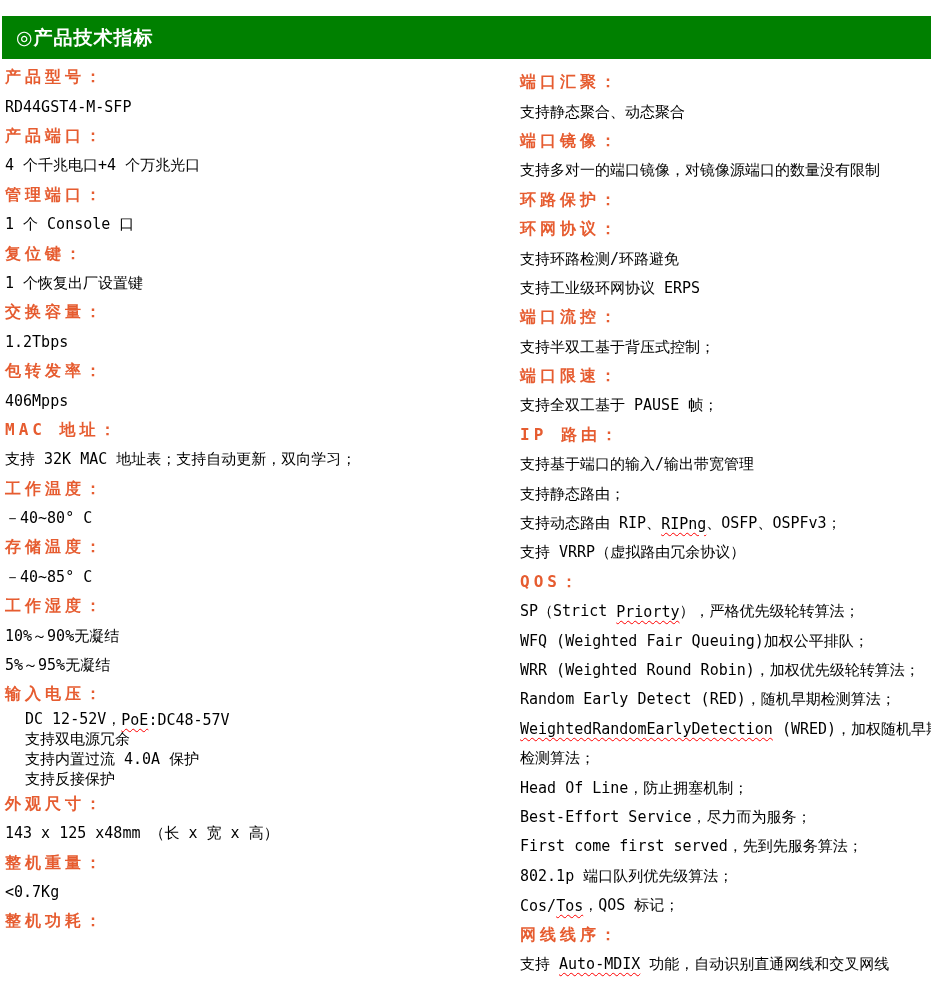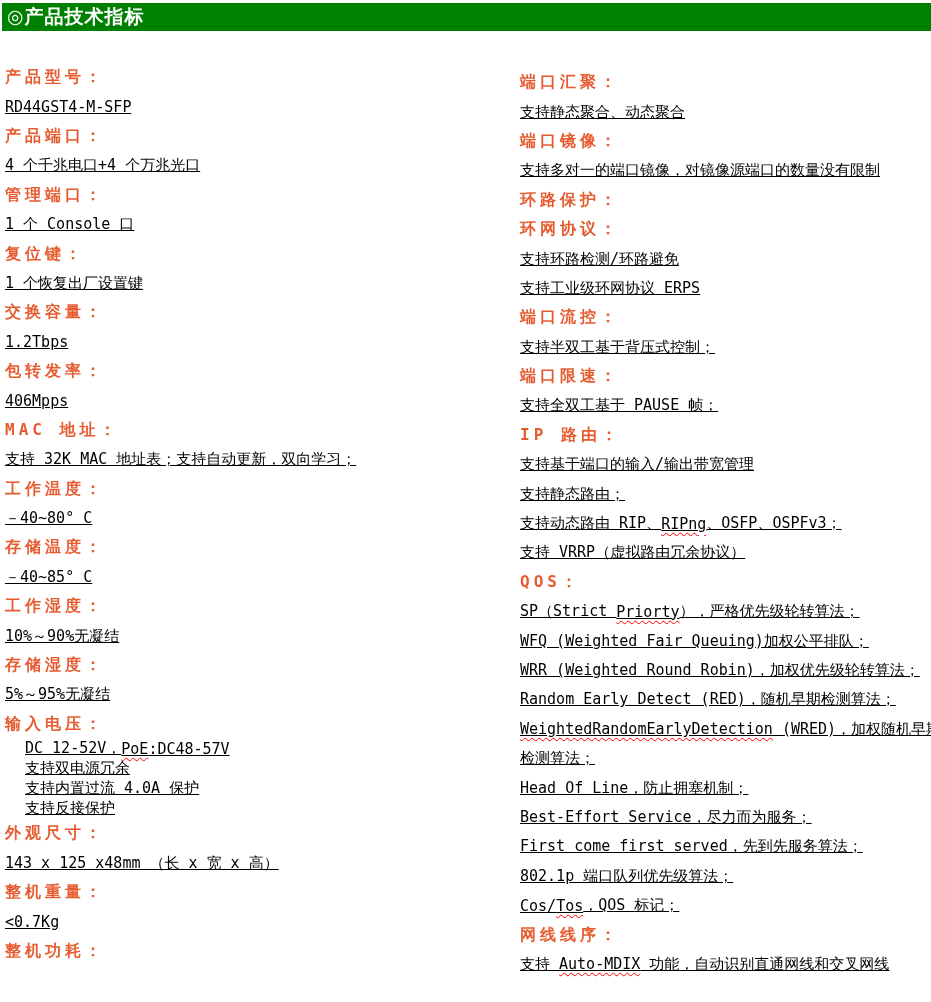--- a/index.html
+++ b/index.html
@@ -4,25 +4,25 @@
 <style>
   html, body { margin:0; padding:0; }
   body {
     position:relative;
     width:931px; height:1002px;
     background:#ffffff;
     overflow:hidden;
     font-family:"DejaVu Sans Mono","DejaVu Sans",monospace;
   }
   .header-bar {
-    position:absolute; top:3px; left:2px; right:0; height:28px;
+    position:absolute; top:16px; left:2px; right:0; height:43px;
     background:var(--header-bg,#008000);
     color:var(--header-fg,#ffffff);
     display:flex; align-items:center;
-    padding-left:5px; box-sizing:border-box;
+    padding-left:14px; box-sizing:border-box;
     font-family:"DejaVu Sans",sans-serif;
     font-weight:bold; font-size:19px; letter-spacing:1px;
     white-space:pre;
   }
   .col { position:absolute; }
   .col-left  { left:5px;   top:63px; width:505px; }
   .col-right { left:520px; top:68px; width:411px; }
   .line {
     height:29.4px;
     display:flex; align-items:center;
@@ -31,21 +31,20 @@
   .line.tight { height:20px;margin-left:20px; }
   .line.heading {
     color:var(--heading,#e65c30);
     font-weight:bold;
     font-size:16px;
     letter-spacing:4px;
   }
   .line.value {
     color:var(--body-text,#000000);
     font-size:15px;
-    text-decoration:underline;
   }
   .squiggle {
     text-decoration:underline;
     text-decoration-style:wavy;
     text-decoration-color:var(--squiggle,#ff0000);
     text-decoration-thickness:1px;
     text-underline-offset:3px;
   }
 </style>
 </head>
@@ -69,21 +68,20 @@
       <div class="line heading"><span>包转发率：</span></div>
       <div class="line value"><span>406Mpps</span></div>
       <div class="line heading"><span>MAC 地址：</span></div>
       <div class="line value"><span>支持 32K MAC 地址表；支持自动更新，双向学习；</span></div>
       <div class="line heading"><span>工作温度：</span></div>
       <div class="line value"><span>－40~80° C</span></div>
       <div class="line heading"><span>存储温度：</span></div>
       <div class="line value"><span>－40~85° C</span></div>
       <div class="line heading"><span>工作湿度：</span></div>
       <div class="line value"><span>10%～90%无凝结</span></div>
-      <div class="line heading"><span>存储湿度：</span></div>
       <div class="line value"><span>5%～95%无凝结</span></div>
       <div class="line heading"><span>输入电压：</span></div>
       <div class="line value tight"><span>DC 12-52V，</span><span class="squiggle">PoE</span><span>:DC48-57V</span></div>
       <div class="line value tight"><span>支持双电源冗余</span></div>
       <div class="line value tight"><span>支持内置过流 4.0A 保护</span></div>
       <div class="line value tight"><span>支持反接保护</span></div>
       <div class="line heading"><span>外观尺寸：</span></div>
       <div class="line value"><span>143 x 125 x48mm （长 x 宽 x 高）</span></div>
       <div class="line heading"><span>整机重量：</span></div>
       <div class="line value"><span>&lt;0.7Kg</span></div>

